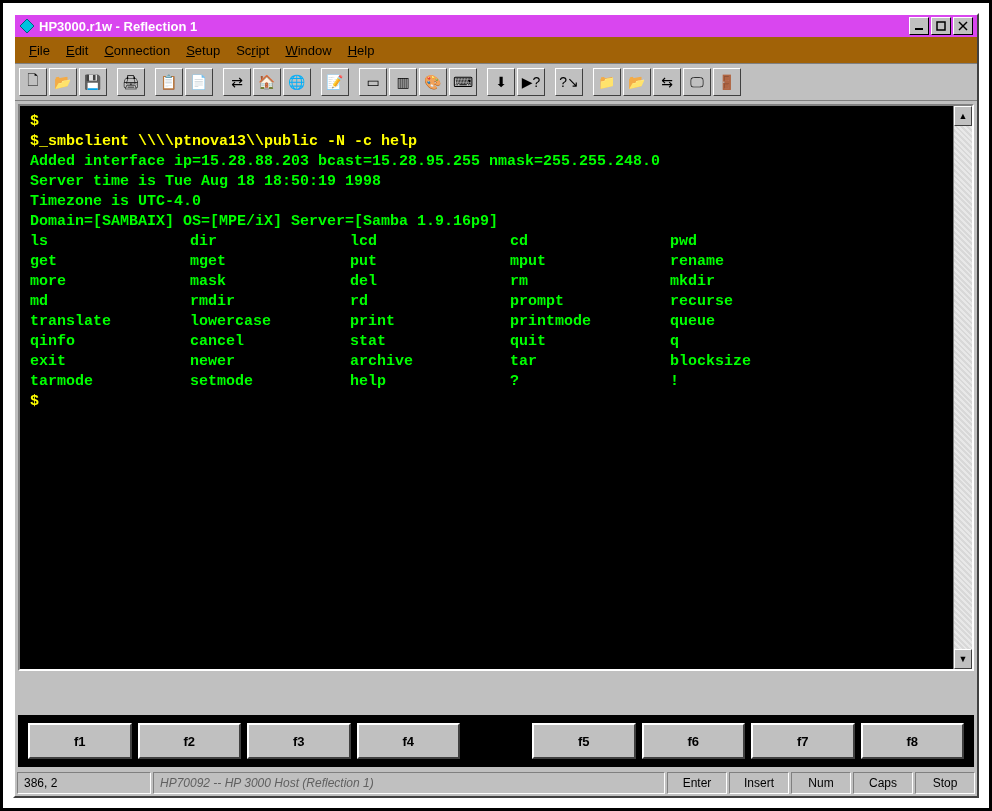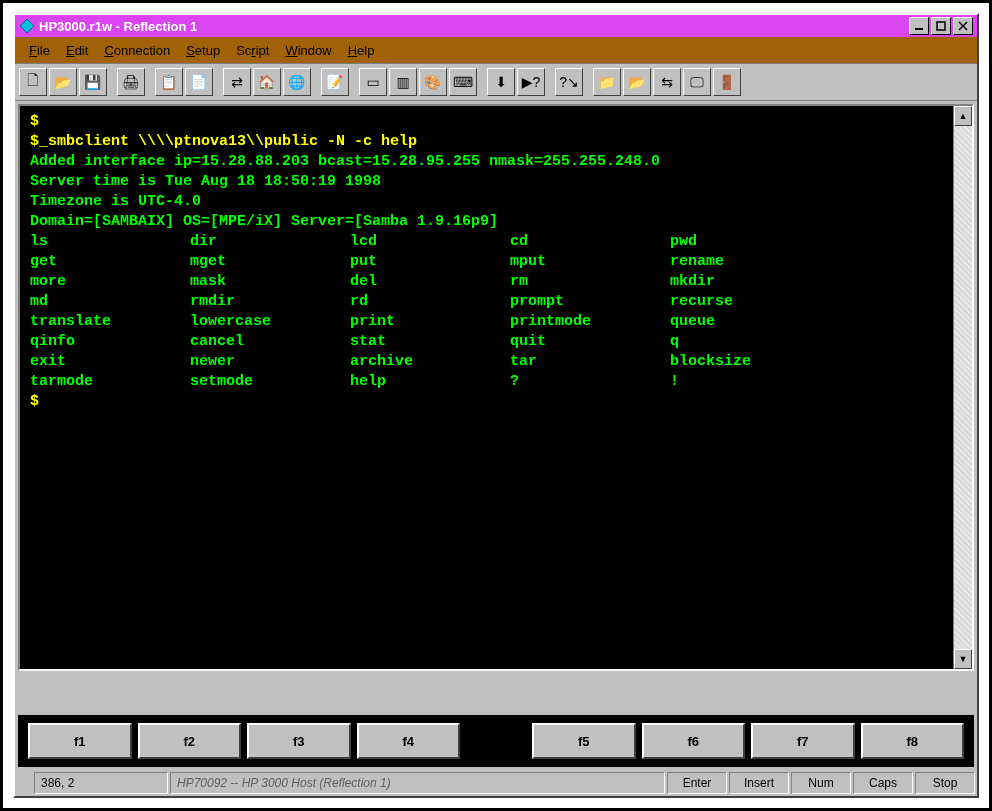--- a/index.html
+++ b/index.html
@@ -201,21 +201,20 @@
   }
   
   .statusbar {
     height: 22px;
     background: #c0c0c0;
     display: flex;
     align-items: stretch;
     padding: 2px;
     gap: 2px;
     font-size: 12px;
-    margin-left: 17px;
   }
   .status-cell {
     border: 1px solid #808080;
     border-right-color: #fff;
     border-bottom-color: #fff;
     padding: 1px 6px;
     display: flex;
     align-items: center;
     background: #c0c0c0;
     white-space: nowrap;

